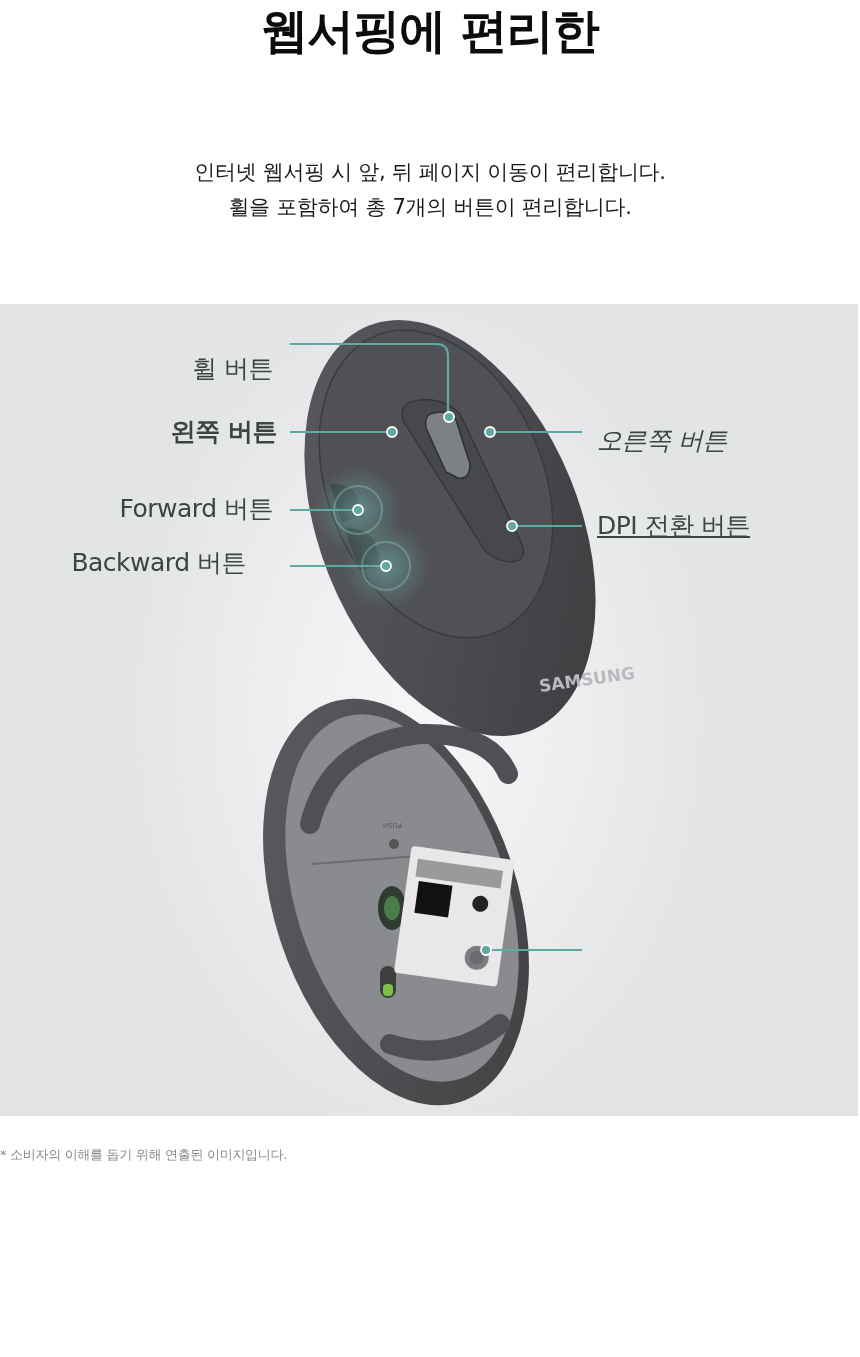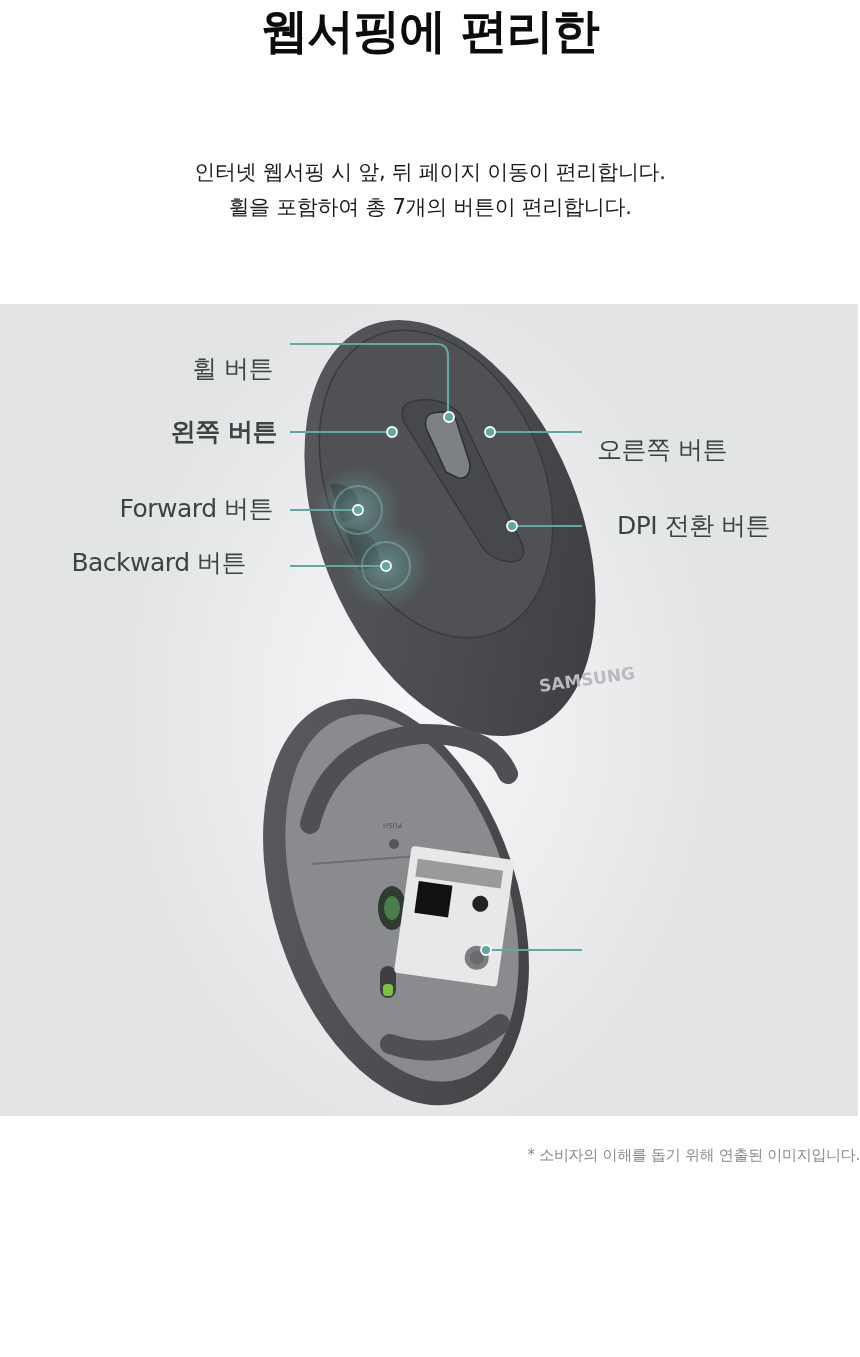--- a/index.html
+++ b/index.html
@@ -28,22 +28,22 @@
 
   .label {
     position: absolute; font-size: 25px; color: #3b4443; letter-spacing: -0.5px;
     white-space: nowrap; line-height: 30px;
   }
   .label.left { text-align: right; }
 
   svg.lines { position: absolute; left: 0; top: 0; width: 858px; height: 812px; pointer-events: none; }
 
   .footnote {
-    position: absolute; left: 0; top: 1146px; width: 860px; text-align: right;
-    font-size: 15px; color: #8a8a8a; letter-spacing: -0.3px;
+    position: absolute; left: 0; top: 1146px; width: 860px; text-align: left;
+    font-size: 13px; color: #8a8a8a; letter-spacing: -0.3px;
   }
 </style>
 </head>
 <body>
 
 <div class="headline">
   <span>웹서핑에 편리한</span>
 </div>
 
 <div class="desc">
@@ -140,17 +140,17 @@
       <circle cx="490" cy="128" r="5"></circle>
       <circle cx="512" cy="222" r="5"></circle>
       <circle cx="486" cy="646" r="5"></circle>
     </g>
   </svg>
 
   <div class="label left" style="right:585px; top:24px;margin-top:26px;">휠 버튼</div>
   <div class="label left" style="right:581px; top:113px;font-weight:bold;">왼쪽 버튼</div>
   <div class="label left" style="right:585px; top:190px;">Forward 버튼</div>
   <div class="label left" style="right:612px; top:244px;">Backward 버튼</div>
-  <div class="label" style="left:597px; top:131px;">오른쪽 버튼</div>
-  <div class="label" style="left:617px; top:207px;">DPI 전환 버튼</div>
+  <div class="label" style="left:597px; top:122px;font-style:italic;">오른쪽 버튼</div>
+  <div class="label" style="left:597px; top:207px;text-decoration:underline;">DPI 전환 버튼</div>
 </div>
 
 <div class="footnote">* 소비자의 이해를 돕기 위해 연출된 이미지입니다.</div>
 
 </body></html>

